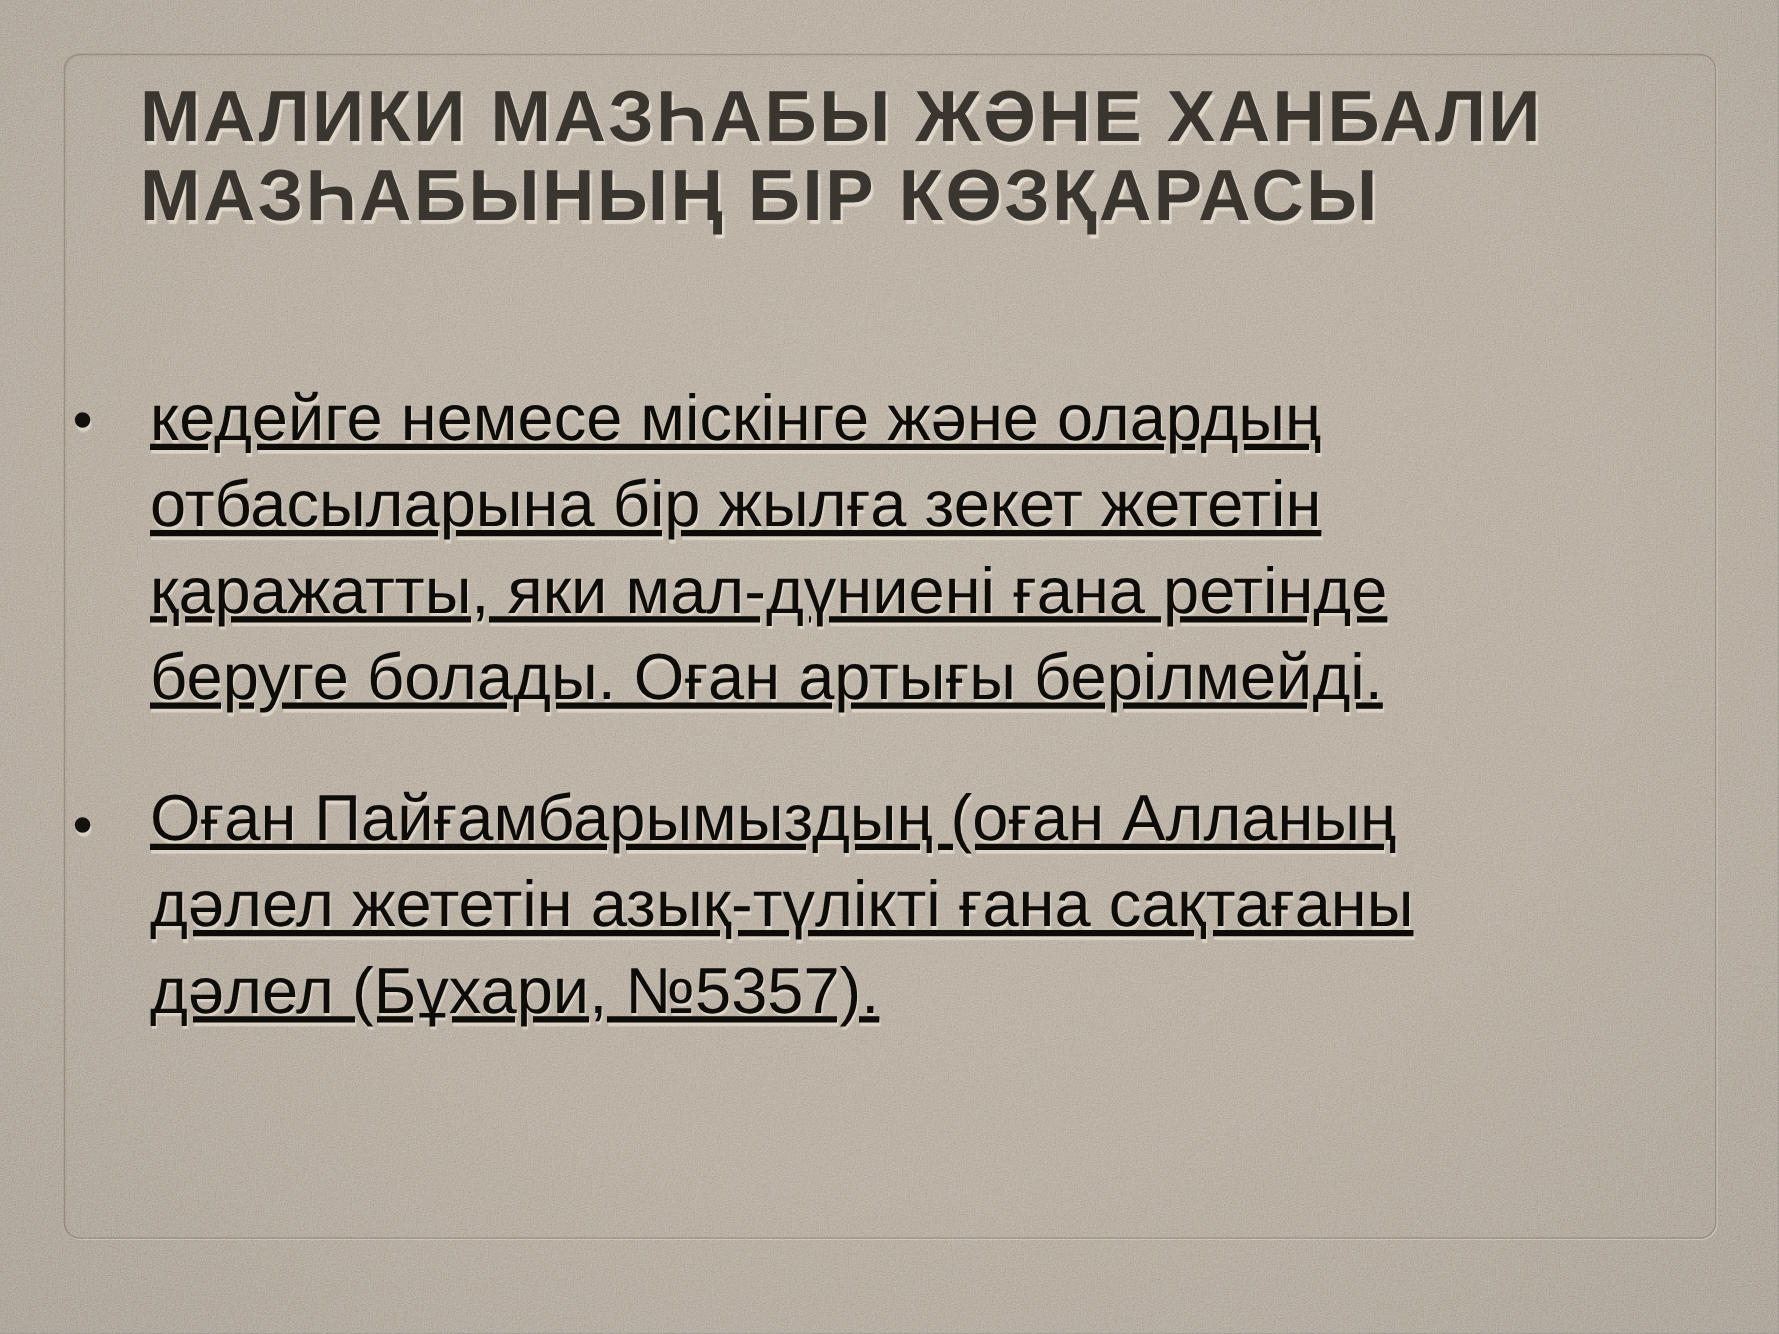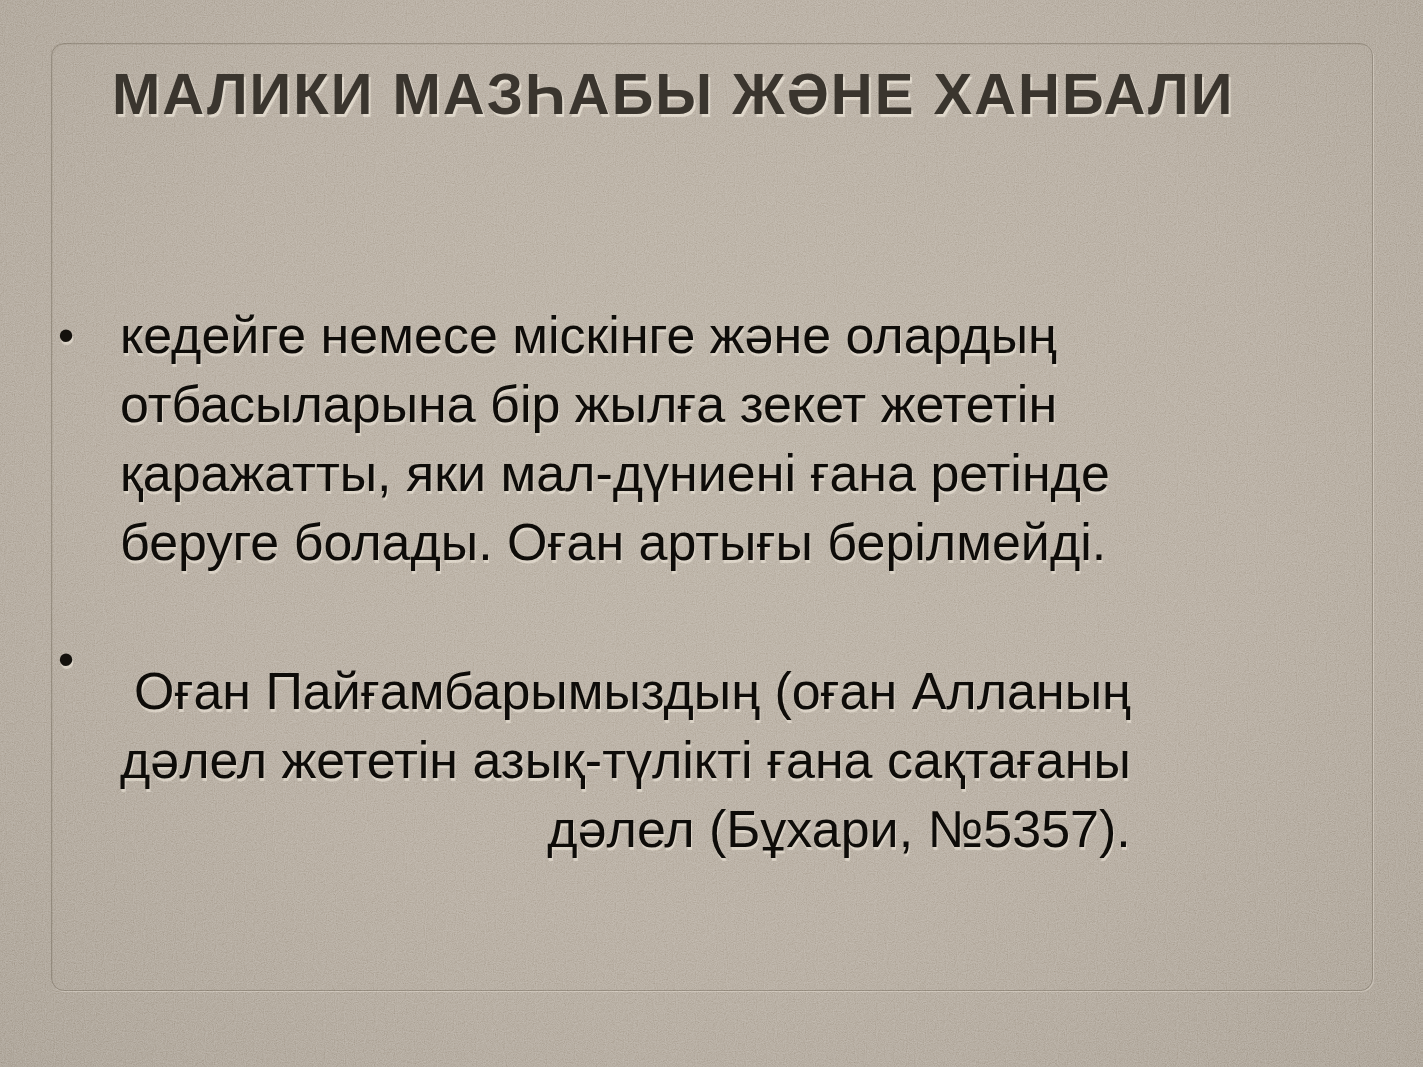--- a/index.html
+++ b/index.html
@@ -31,25 +31,25 @@
     color:#14110d;
     text-shadow:1px 3px 1px rgba(245,239,226,0.55);
   }
   .body-text{
     position:absolute;left:120px;
     font-size:52px;line-height:69px;
     color:#0e0c09;
     text-shadow:1px 3px 1px rgba(245,239,226,0.55);
     white-space:nowrap;
   }
-  .body-line{display:block;}
+  .body-line{display:block;text-decoration:underline;}
   .marker-1{top:301px;}
   .text-1{top:301px;}
   .marker-2{top:625px;}
-  .text-2{top:657px;text-align:right;}
+  .text-2{top:621px;}
 </style>
 </head>
 <body>
 
 <div class="slide">
 
   <svg class="noise" width="1423" height="1067" xmlns="http://www.w3.org/2000/svg" aria-hidden="true">
     <defs>
       <filter id="grain" x="0" y="0" width="100%" height="100%">
         <feTurbulence type="fractalNoise" baseFrequency="0.9" numOctaves="2" seed="3" stitchTiles="stitch" result="t"></feTurbulence>
@@ -59,20 +59,21 @@
           </feComponentTransfer>
       </filter>
     </defs>
     <rect width="1423" height="1067" filter="url(#grain)" style="mix-blend-mode:overlay;opacity:0.38"></rect>
   </svg>
 
   <div class="frame"></div>
 
   <div class="title">
     <span class="title-line">МАЛИКИ МАЗҺАБЫ ЖӘНЕ ХАНБАЛИ</span>
+    <span class="title-line">МАЗҺАБЫНЫҢ БІР КӨЗҚАРАСЫ</span>
   </div>
 
   <span class="bullet-marker marker-1">•</span>
   <div class="body-text text-1">
     <span class="body-line">кедейге немесе міскінге және олардың</span>
     <span class="body-line">отбасыларына бір жылға зекет жететін</span>
     <span class="body-line">қаражатты, яки мал-дүниені ғана ретінде</span>
     <span class="body-line">беруге болады. Оған артығы берілмейді.</span>
   </div>
 

